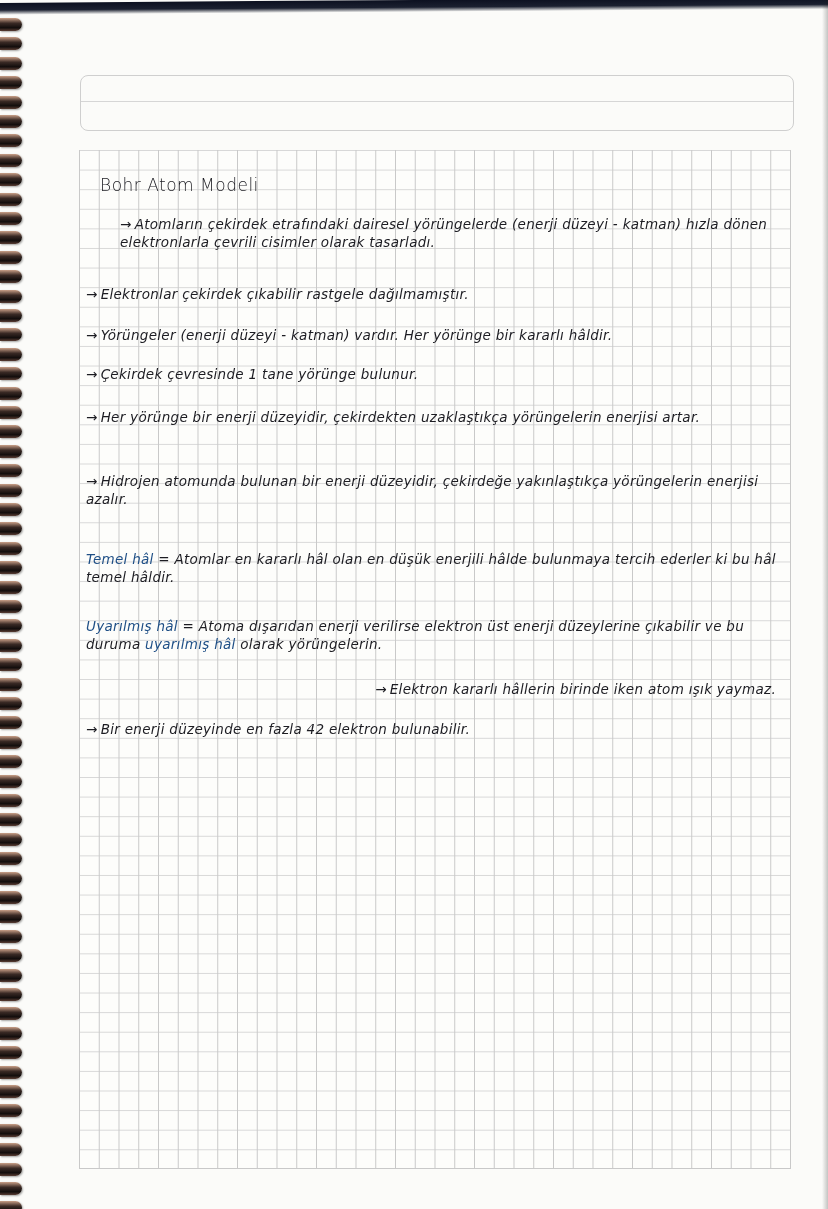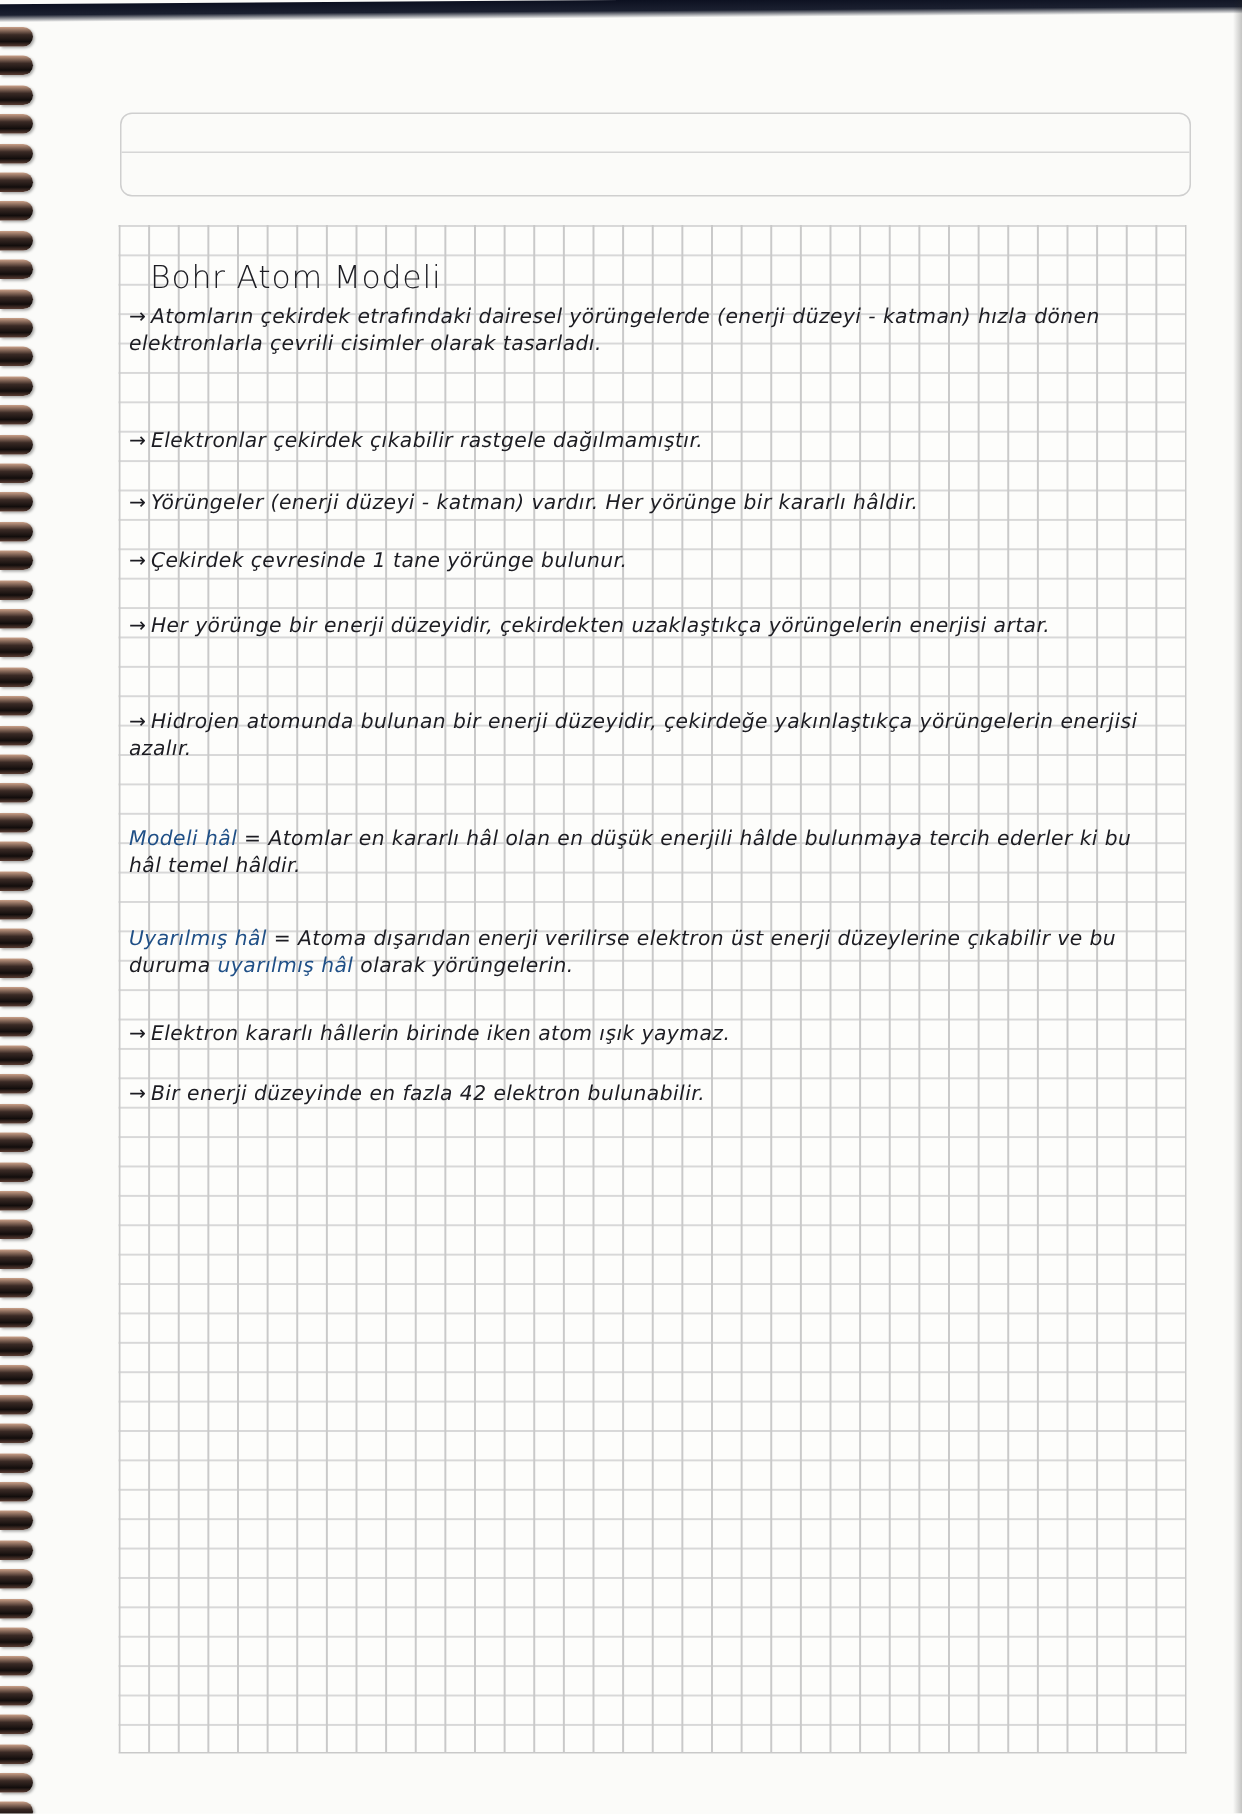--- a/index.html
+++ b/index.html
@@ -42,21 +42,21 @@
       background-size:19.75px 19.6px;
       border-right:1px solid #c9c9c9; border-bottom:1px solid #c9c9c9;
     }
     .note {
       position:absolute; left:86px; width:690px;
       font-family: "DejaVu Sans", sans-serif;
       color:#1c1c22; font-size:13.5px; letter-spacing:0.3px; line-height:18px;
       font-style:italic;
       font-weight:300;
     }
-    .title { font-size:21px; left:100px; top:176px; font-style:normal; letter-spacing:0.5px; }
+    .title { font-size:17px; left:100px; top:176px; font-style:normal; letter-spacing:0.5px; }
     .blue { color:#1f4f86; }
     .arrow { margin-right:3px; }
   </style>
 </head>
 <body>
 
 <div class="top-shadow"></div>
 <div class="page-edge-right"></div>
 
 <div class="spiral" id="spiral">
@@ -125,21 +125,21 @@
   </div>
 
 <div class="header-box">
   <div class="mid-line"></div>
 </div>
 
 <div class="grid"></div>
 
 <div class="note title">Bohr Atom Modeli</div>
 
-<div class="note" style="top:202px;">
+<div class="note" style="top:215px;margin-left:34px;">
   <span class="arrow">→</span><span>Atomların çekirdek etrafındaki dairesel yörüngelerde (enerji düzeyi - katman) hızla dönen elektronlarla çevrili cisimler olarak tasarladı.</span>
 </div>
 
 <div class="note" style="top:285px;">
   <span class="arrow">→</span><span>Elektronlar çekirdek çıkabilir rastgele dağılmamıştır.</span>
 </div>
 
 <div class="note" style="top:326px;">
   <span class="arrow">→</span><span>Yörüngeler (enerji düzeyi - katman) vardır. Her yörünge bir kararlı hâldir.</span>
 </div>
@@ -150,26 +150,26 @@
 
 <div class="note" style="top:408px;">
   <span class="arrow">→</span><span>Her yörünge bir enerji düzeyidir, çekirdekten uzaklaştıkça yörüngelerin enerjisi artar.</span>
 </div>
 
 <div class="note" style="top:472px;">
   <span class="arrow">→</span><span>Hidrojen atomunda bulunan bir enerji düzeyidir, çekirdeğe yakınlaştıkça yörüngelerin enerjisi azalır.</span>
 </div>
 
 <div class="note" style="top:550px;">
-  <span class="blue">Modeli hâl</span><span> = </span><span>Atomlar en kararlı hâl olan en düşük enerjili hâlde bulunmaya tercih ederler ki bu hâl temel hâldir.</span>
+  <span class="blue">Temel hâl</span><span> = </span><span>Atomlar en kararlı hâl olan en düşük enerjili hâlde bulunmaya tercih ederler ki bu hâl temel hâldir.</span>
 </div>
 
 <div class="note" style="top:617px;">
   <span class="blue">Uyarılmış hâl</span><span> = </span><span>Atoma dışarıdan enerji verilirse elektron üst enerji düzeylerine çıkabilir ve bu duruma </span><span class="blue">uyarılmış hâl</span><span> olarak yörüngelerin.</span>
 </div>
 
-<div class="note" style="top:680px;">
+<div class="note" style="top:680px;text-align:right;">
   <span class="arrow">→</span><span>Elektron kararlı hâllerin birinde iken atom ışık yaymaz.</span>
 </div>
 
 <div class="note" style="top:720px;">
   <span class="arrow">→</span><span>Bir enerji düzeyinde en fazla 42 elektron bulunabilir.</span>
 </div>
 
 </body></html>

